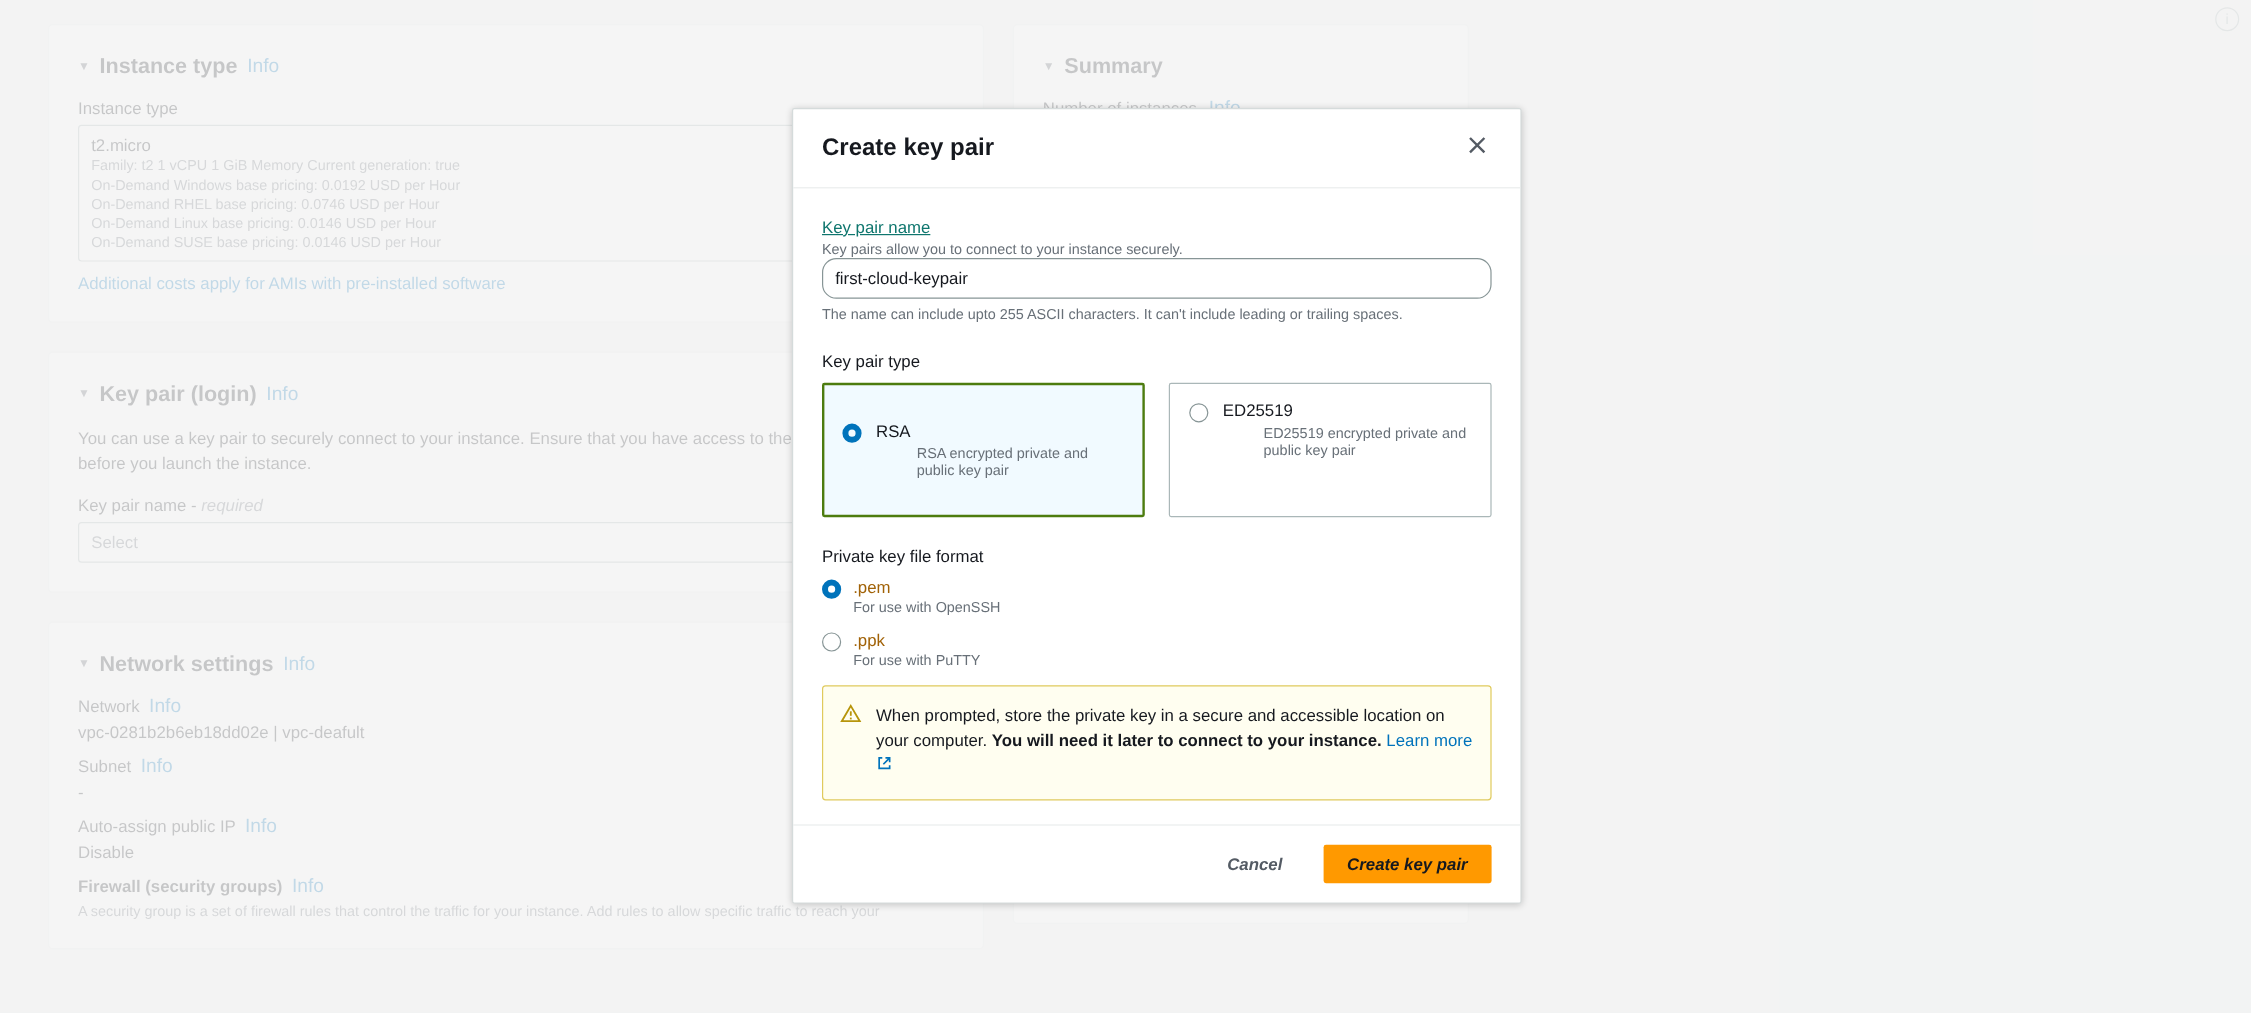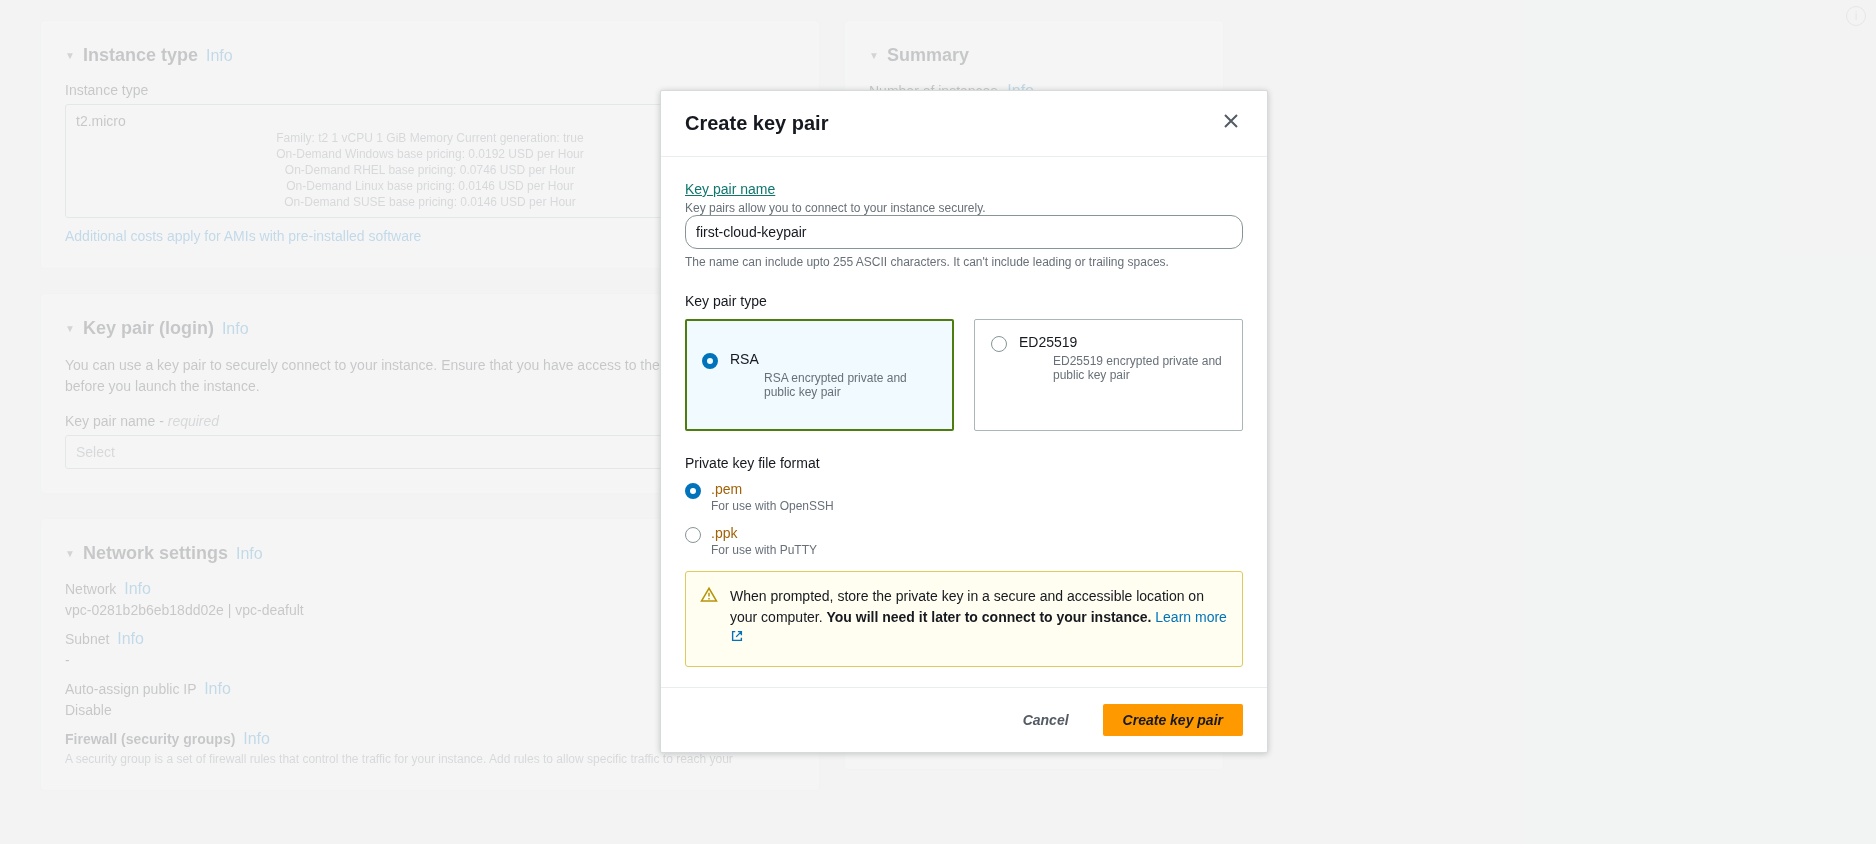--- a/index.html
+++ b/index.html
@@ -9,21 +9,21 @@
     .bg-col-left { flex: 0 0 780px; display: flex; flex-direction: column; gap: 24px; padding-top: 20px;}
     .bg-col-right { flex: 0 0 380px; padding-top: 20px;}
 
     .panel { background: #fff; border-radius: 4px; padding: 24px; border: 1px solid #eaeded; }
     .panel-header { display: flex; align-items: center; gap: 8px; margin-bottom: 16px; font-weight: 700; font-size: 18px; color: #16191f;}
     .panel-header .tri { font-size: 10px; color: #545b64;}
     .info-link { font-size: 16px; color: #0073bb; font-weight: 400; }
 
     .field-label { font-size: 14px; color: #16191f; margin-bottom: 6px;}
     .field-label .req { font-style: italic; color: #687078;}
-    .select-box { border: 1px solid #aab7b8; border-radius: 3px; padding: 7px 10px; display: flex; align-items: center; justify-content: space-between; height: 34px; font-size: 14px; color: #16191f; position: relative; text-align: center;}
+    .select-box { border: 1px solid #aab7b8; border-radius: 3px; padding: 7px 10px; display: flex; align-items: center; justify-content: space-between; height: 34px; font-size: 14px; color: #16191f; position: relative;}
     .select-box.tall { height: auto; padding: 8px 10px; flex-direction: column; align-items: stretch; }
     .dd-arrow { color: #545b64; font-size: 12px;}
     .micro-row { display:flex; justify-content: space-between; align-items: baseline;}
     .micro-name { font-size: 14px; }
     .ft-tag { font-size: 12px; color: #687078; }
     .spec-line { font-size: 12px; color: #687078; margin-top: 2px;}
     .add-cost { font-size: 14px; color: #0073bb; margin-top: 10px; }
 
     .para { font-size: 14px; color: #16191f; line-height: 1.5; margin-bottom: 16px;}
 

